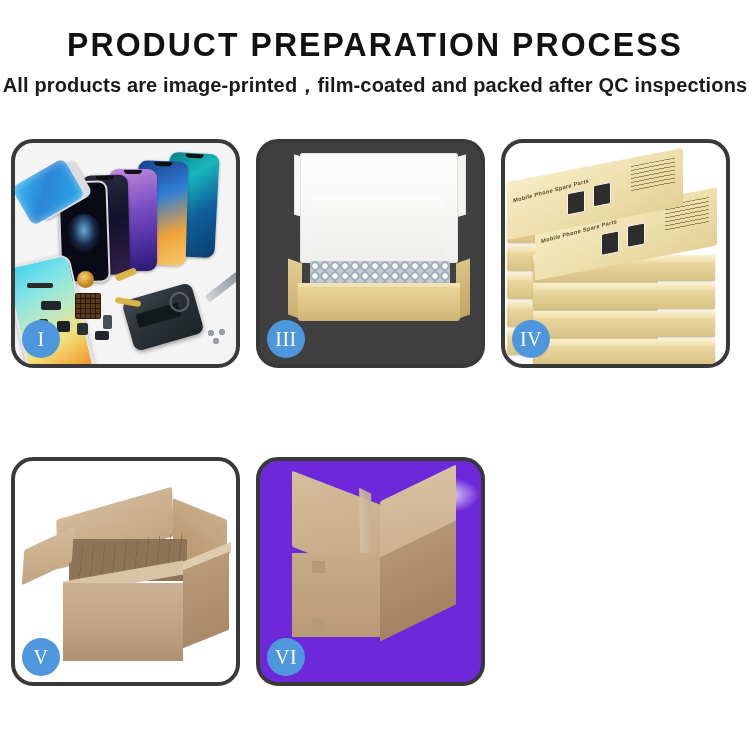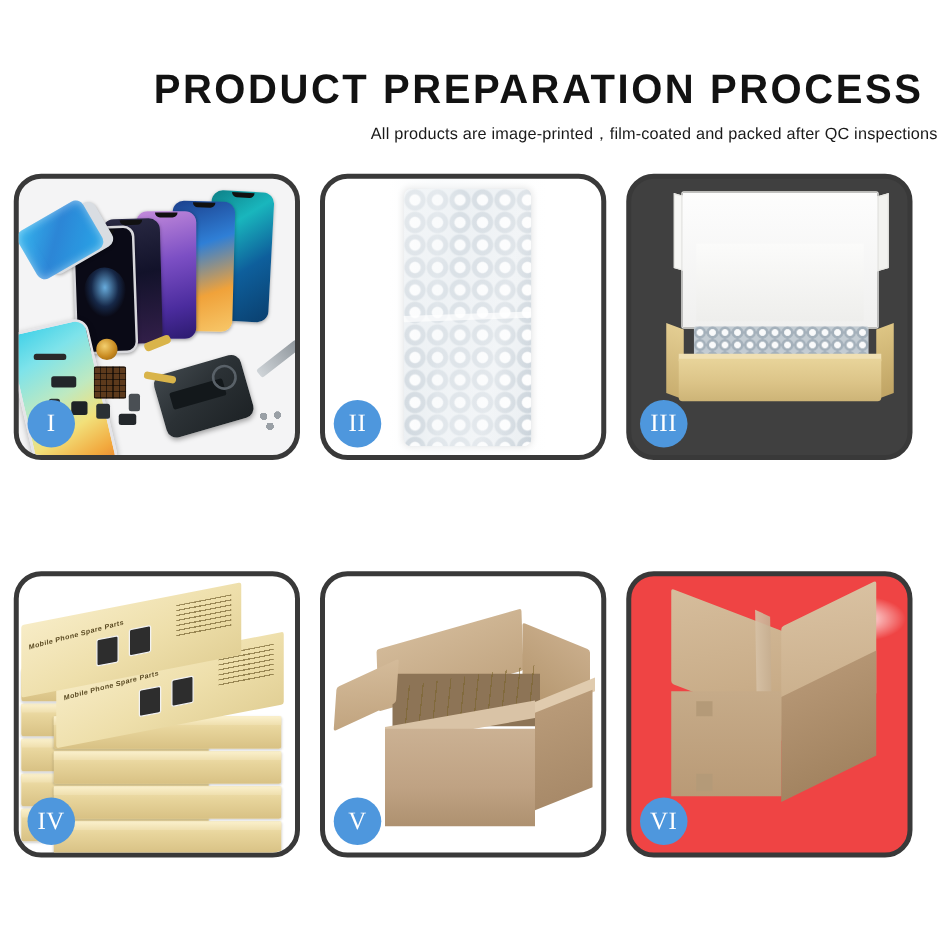--- a/index.html
+++ b/index.html
@@ -10,38 +10,38 @@
   body {
     width: 750px;
     height: 750px;
     font-family: "Liberation Sans", sans-serif;
     overflow: hidden;
     position: relative;
   }
 
   
   .header {
-    padding-top: 54px;
-    text-align: right;
+    padding-top: 28px;
+    text-align: center;
   }
   .title {
     font-family: "Liberation Sans", sans-serif;
     font-size: 33px;
     font-weight: bold;
     letter-spacing: 2.1px;
     color: #121212;
     line-height: 1;
     transform: scaleX(0.97);
     white-space: nowrap;
   }
   .subtitle {
     margin-top: 11px;
     font-family: "Liberation Sans", sans-serif;
-    font-size: 13px;
-    font-weight: normal;
+    font-size: 20px;
+    font-weight: bold;
     letter-spacing: 0.15px;
     color: #1a1a1a;
     white-space: nowrap;
   }
 
   
   .grid {
     position: absolute;
     left: 11px;
     top: 139px;
@@ -458,21 +458,21 @@
   .c5-flapL {
     position: absolute;
     left: 8px; top: 78px;
     width: 50px; height: 34px;
     background: linear-gradient(200deg,#d4bb9a 0%,#c1a47f 100%);
     transform: skewY(-28deg) rotate(4deg);
     border-radius: 2px;
   }
 
   
-  .p6 { background: #ef4444; }
+  .p6 { background: #6d28d9; }
   .c6-top {
     position: absolute;
     left: 32px; top: 34px;
     width: 126px; height: 76px;
     background: linear-gradient(150deg,#d6bd9c 0%,#c9ad89 60%,#bda078 100%);
     transform: skewY(21deg);
     border-radius: 2px;
   }
   .c6-top2 {
     position: absolute;
@@ -568,28 +568,20 @@
       <div class="cmp blk4"></div>
       <div class="cmp blk5"></div>
       <div class="cmp blk6"></div>
       <div class="cmp blk7"></div>
       <div class="cmp tweez"></div>
       <div class="cmp screws"></div>
     </div>
     <div class="badge">I</div>
   </div>
 
-  <div class="panel p2">
-    <div class="panel-stage">
-      <div class="wrap-sheen"></div>
-      <div class="bubblewrap"></div>
-      <div class="wrap-fold"></div>
-    </div>
-    <div class="badge">II</div>
-  </div>
 
   <div class="panel p3">
     <div class="panel-stage">
       <div class="m-lid-flapL"></div>
       <div class="m-lid-flapR"></div>
       <div class="m-lid-back"></div>
       <div class="m-inner"></div>
       <div class="m-bubbles"></div>
       <div class="m-sideL"></div>
       <div class="m-sideR"></div>

